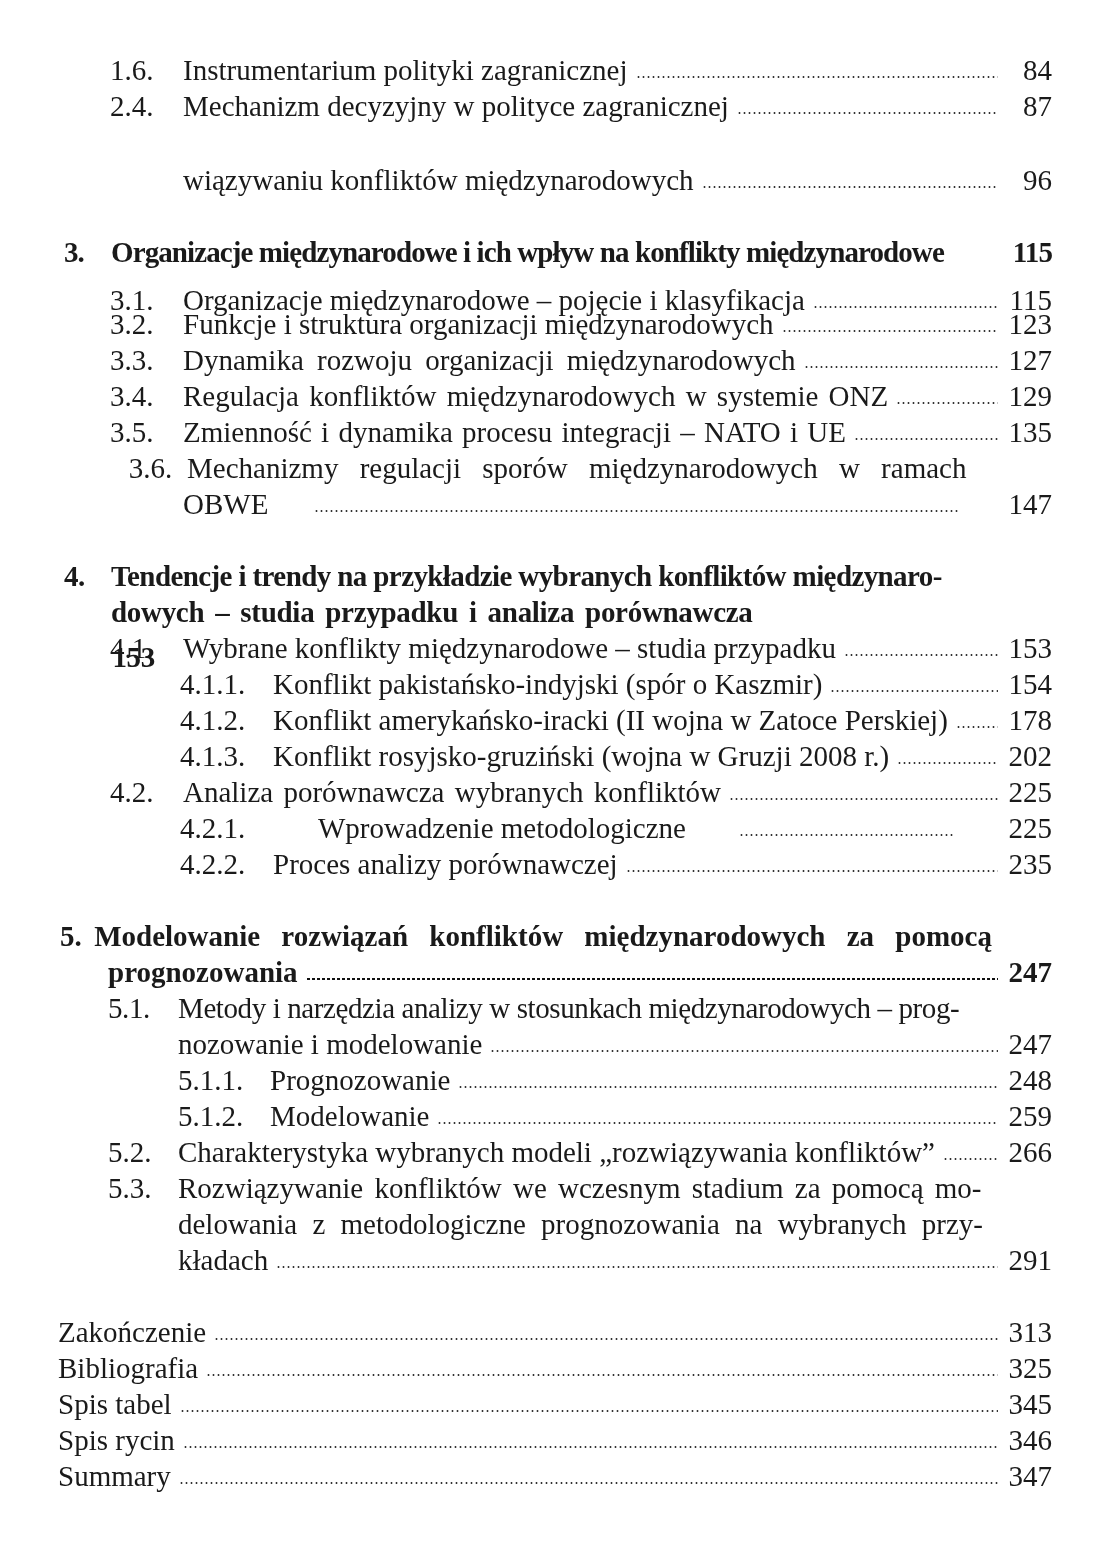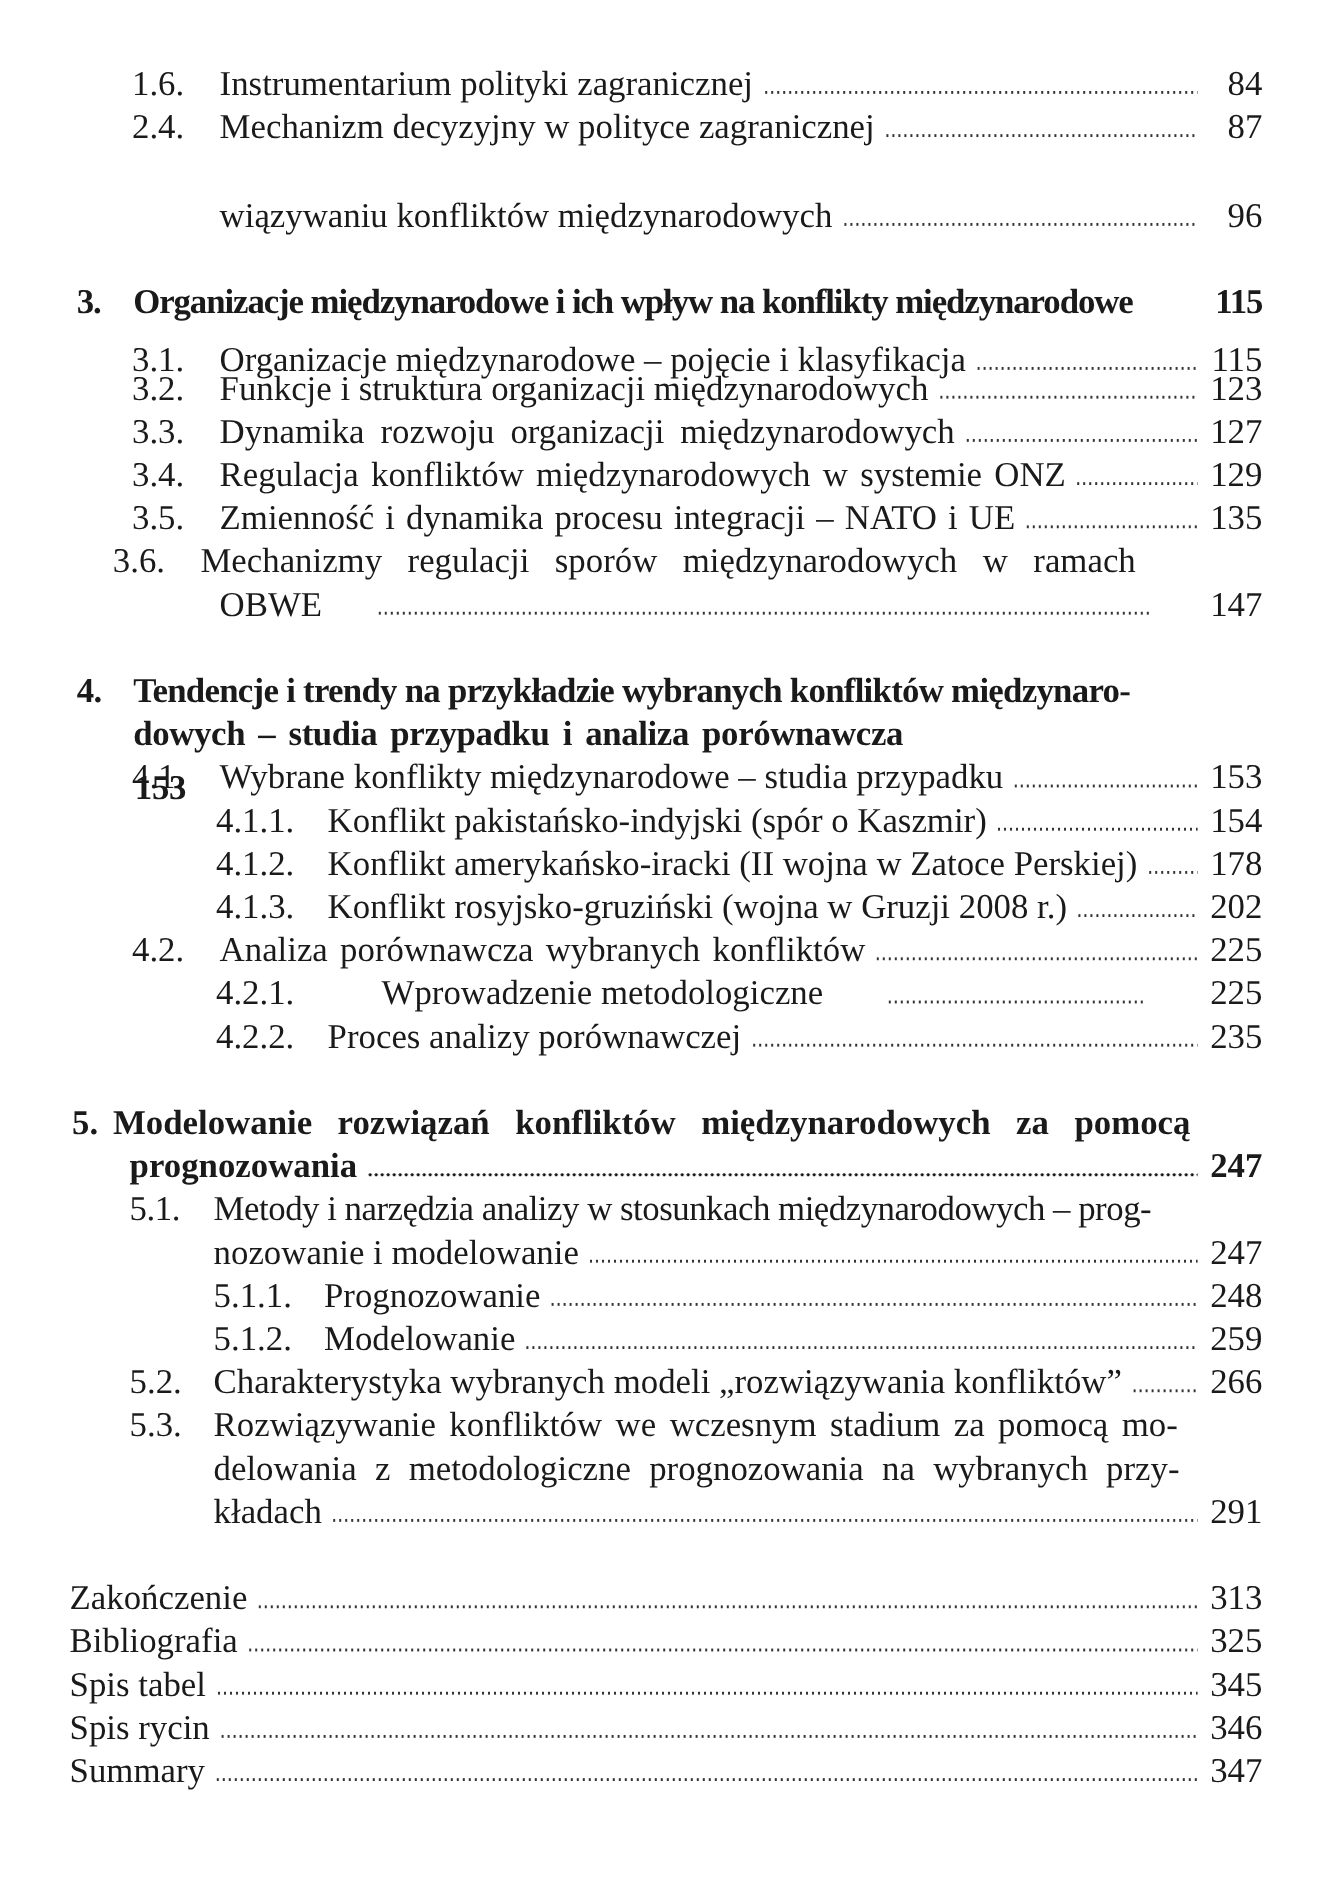--- a/index.html
+++ b/index.html
@@ -78,21 +78,21 @@
     <span class="txt" style="word-spacing:3px">Regulacja konfliktów międzynarodowych w systemie ONZ</span>
     <span class="dots"></span>
     <span class="pg">129</span>
   </div>
   <div class="line" style="left:110px; top:414px; width:942px;">
     <span class="num" style="width:73px">3.5.</span>
     <span class="txt" style="word-spacing:2px">Zmienność i dynamika procesu integracji – NATO i UE</span>
     <span class="dots"></span>
     <span class="pg">135</span>
   </div>
-  <div class="line" style="left:94px; top:450px; width:882px;">
+  <div class="line" style="left:114px; top:450px; width:882px;text-align:center;">
     <span class="num" style="width:73px">3.6.</span>
     <span class="txt" style="word-spacing:14px">Mechanizmy regulacji sporów międzynarodowych w ramach</span>
   </div>
   <div class="line" style="left:183px; top:486px; width:869px;gap:38px;">
     <span class="txt">OBWE</span>
     <span class="dots"></span>
     <span class="pg">147</span>
   </div>
 
   <div class="line bold" style="left:64px; top:558px; width:930px; letter-spacing:-0.6px;">

